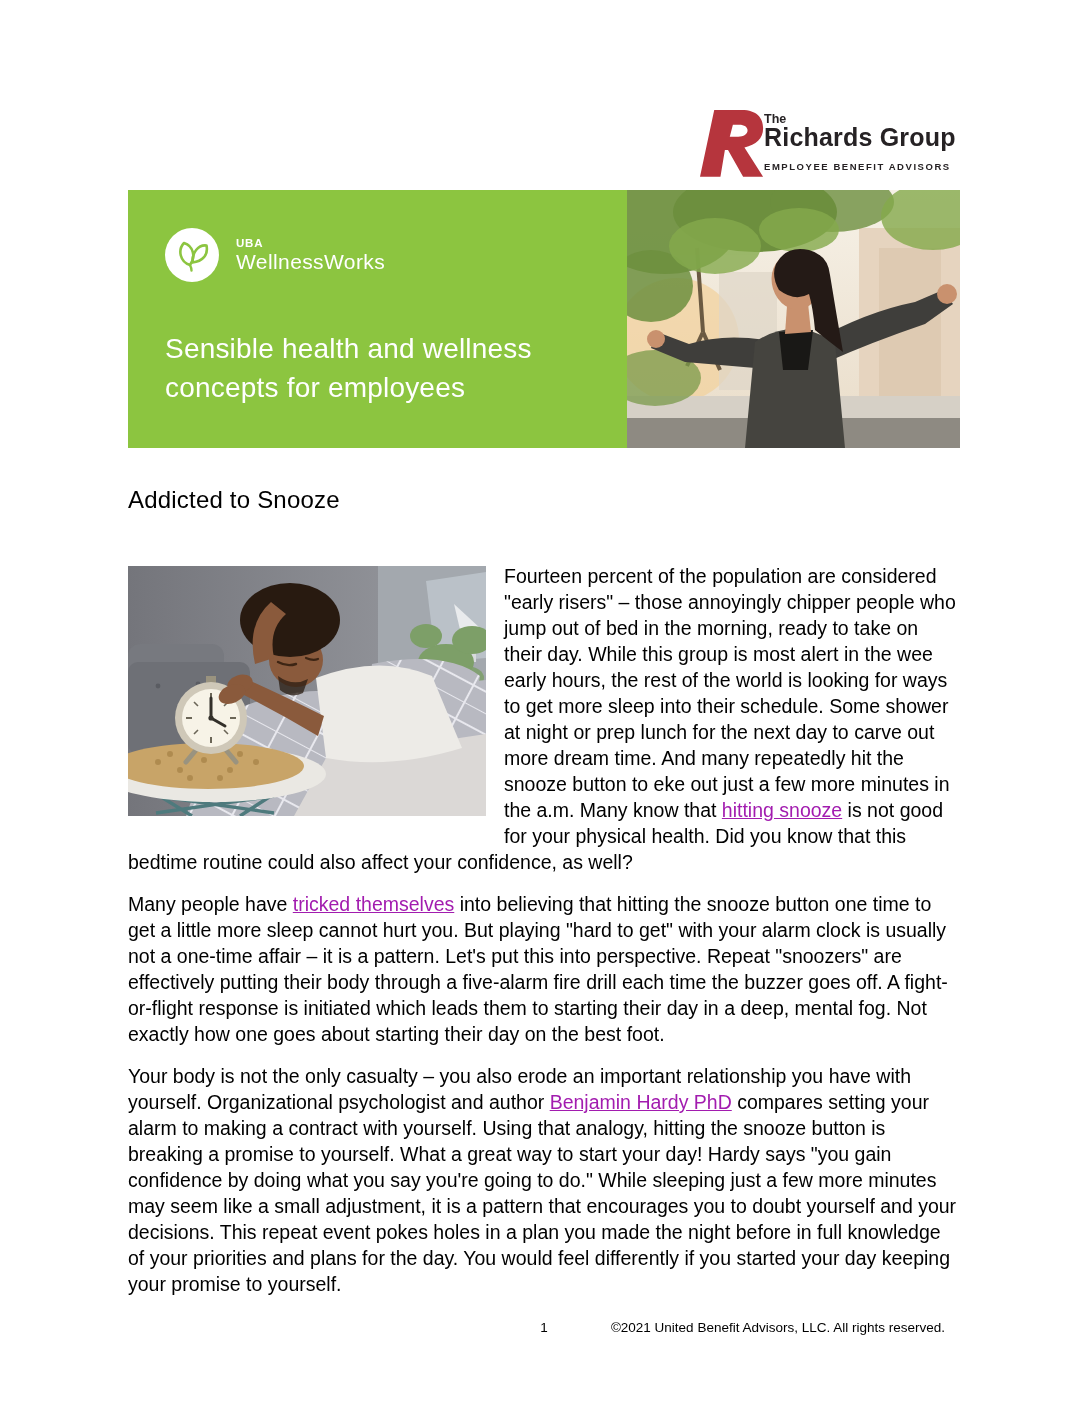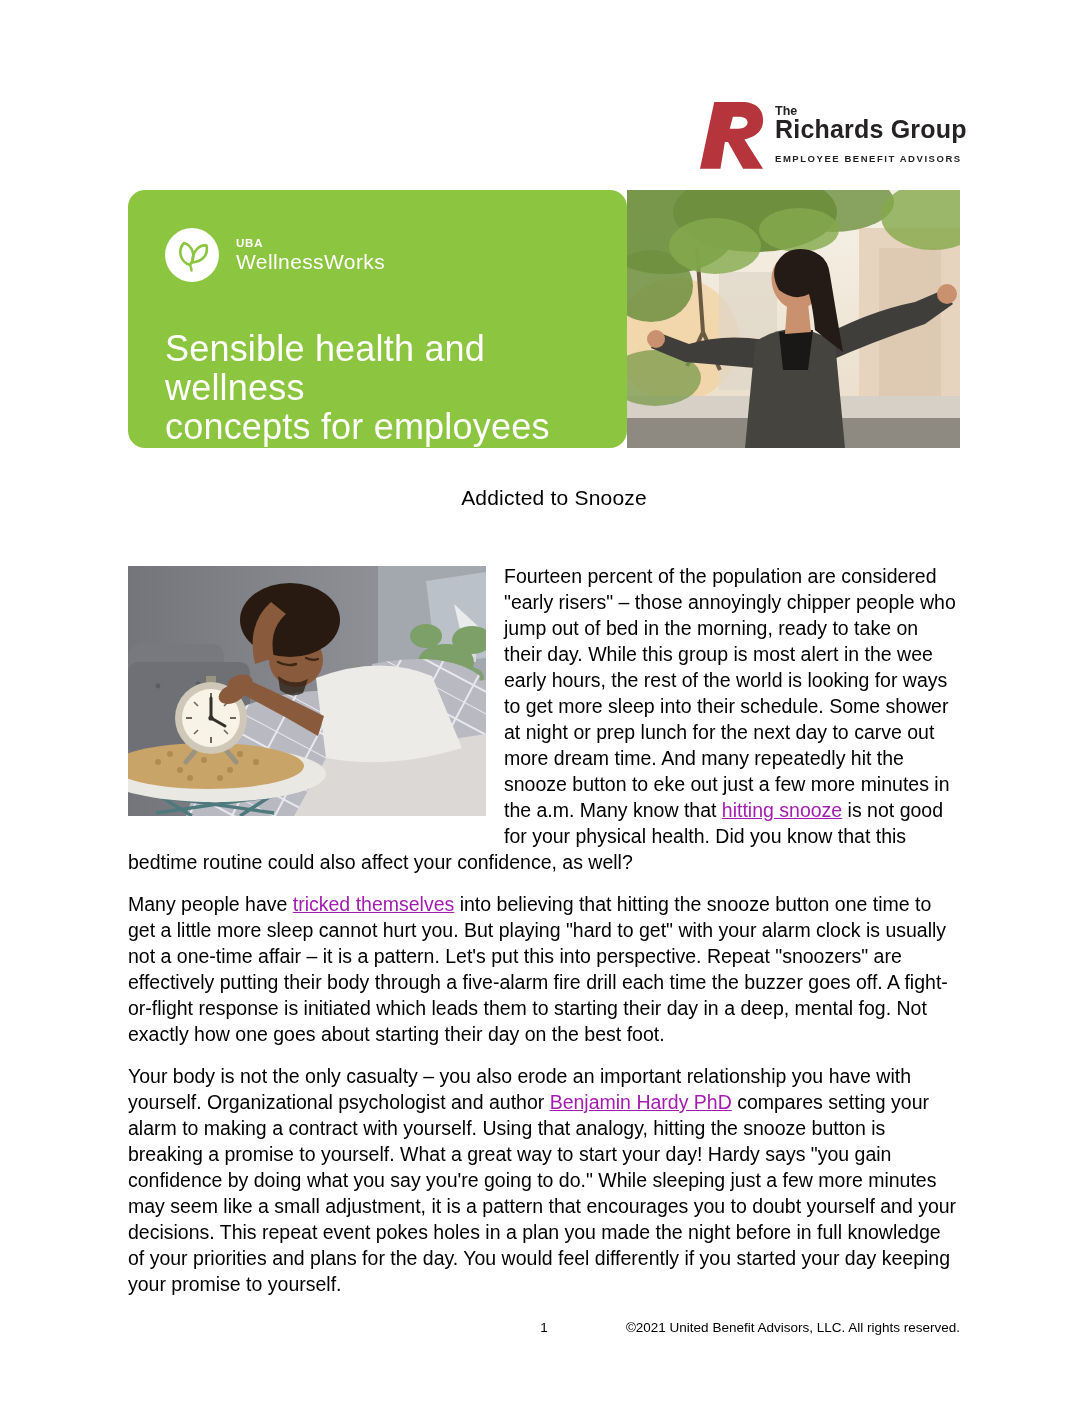--- a/index.html
+++ b/index.html
@@ -1,50 +1,50 @@
 <!DOCTYPE html>
 <html><head>
 <meta charset="utf-8">
 <style>
   html,body{margin:0;padding:0;background:#fff;}
   .page{position:relative;width:1088px;height:1408px;background:#ffffff;
         font-family:"Liberation Sans", sans-serif;color:#000;overflow:hidden;}
 
   
-  .brand{position:absolute;top:98px;left:700px;display:flex;align-items:flex-start;gap:11px;}
+  .brand{position:absolute;top:106px;left:700px;display:flex;align-items:flex-start;gap:0;}
   .r-mark{width:64px;height:74px;display:block;}
   .brand-text{padding-top:7px;color:#262224;}
   .brand-the{font-size:12.5px;font-weight:bold;line-height:12px;}
   .brand-name{font-size:25px;font-weight:bold;letter-spacing:.2px;line-height:24px;}
   .brand-tag{font-size:9.5px;font-weight:bold;letter-spacing:1.55px;margin-top:12px;}
 
   
   .banner{position:absolute;top:190px;left:128px;width:832px;height:258px;display:flex;}
   .banner-left{width:499px;height:258px;background:#8cc540;box-sizing:border-box;
-               padding:38px 0 0 37px;color:#fff;border-radius:17px;}
+               padding:38px 0 0 37px;color:#fff;}
   .uba-row{display:flex;align-items:center;gap:17px;}
   .leaf-circle{width:54px;height:54px;display:block;}
   .uba-label{font-size:11.5px;font-weight:bold;letter-spacing:.8px;line-height:13px;}
   .product-label{font-size:21px;font-weight:400;letter-spacing:.4px;line-height:24px;}
-  .banner-heading{margin-top:47px;font-size:36px;font-weight:300;line-height:39px;letter-spacing:.2px;}
+  .banner-heading{margin-top:47px;font-size:28px;font-weight:300;line-height:39px;letter-spacing:.2px;}
   .banner-photo{width:333px;height:258px;display:block;}
 
   
-  .article-title{position:absolute;top:486px;left:138px;width:832px;text-align:center;
-                 font-size:21px;font-weight:400;letter-spacing:.2px;}
+  .article-title{position:absolute;top:486px;left:128px;width:832px;
+                 font-size:24px;font-weight:400;letter-spacing:.2px;}
   .article{position:absolute;top:563px;left:128px;width:832px;
            font-size:19.5px;line-height:26px;}
   .article-photo{float:left;width:358px;height:250px;margin:3px 18px 8px 0;display:block;}
   .article p{margin:0 0 16px 0;}
   a.doc-link{color:#a21caf;text-decoration:underline;cursor:pointer;}
 
   
   .footer{position:absolute;top:1320px;left:128px;width:832px;height:20px;font-size:13.5px;}
   .page-num{position:absolute;left:0;right:0;text-align:center;}
-  .copyright{position:absolute;right:0;top:0;}
+  .copyright{position:absolute;right:15px;top:0;}
 </style>
 </head>
 <body>
 
 <div class="page">
 
   <div class="brand">
     <svg class="r-mark" viewBox="0 0 72 80">
       <path fill="#b6353d" fill-rule="evenodd" d="M16,3 L47,3 C64,3 71,12 71,23.5 C71,35 63,42.5 50,45 L71,78 L48.5,78 L31.5,48 L28,48 L23,78 L0,78 Z
            M37,19.5 L44,19.5 C50,19.5 53.5,22 53.5,26 C53.5,30.2 49,33 43,33 L33.5,33 Z"></path>

